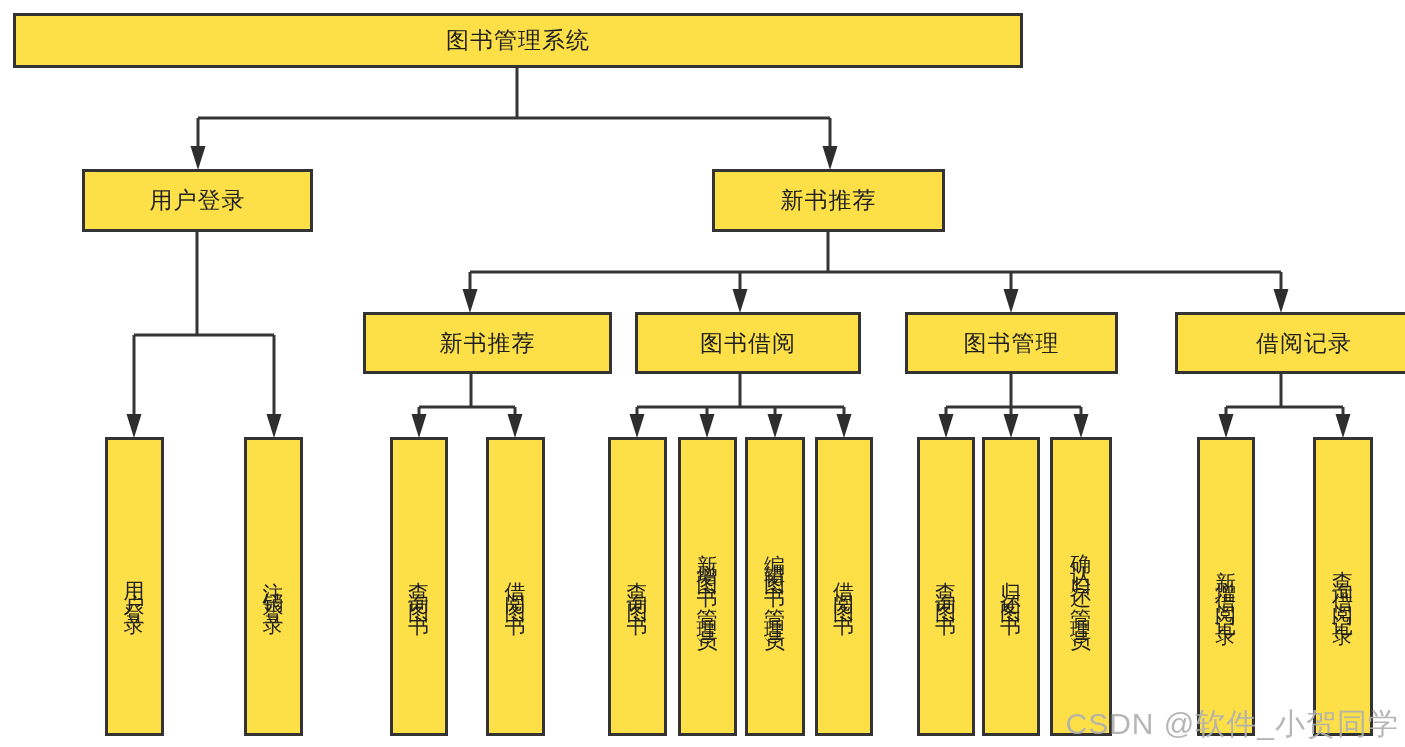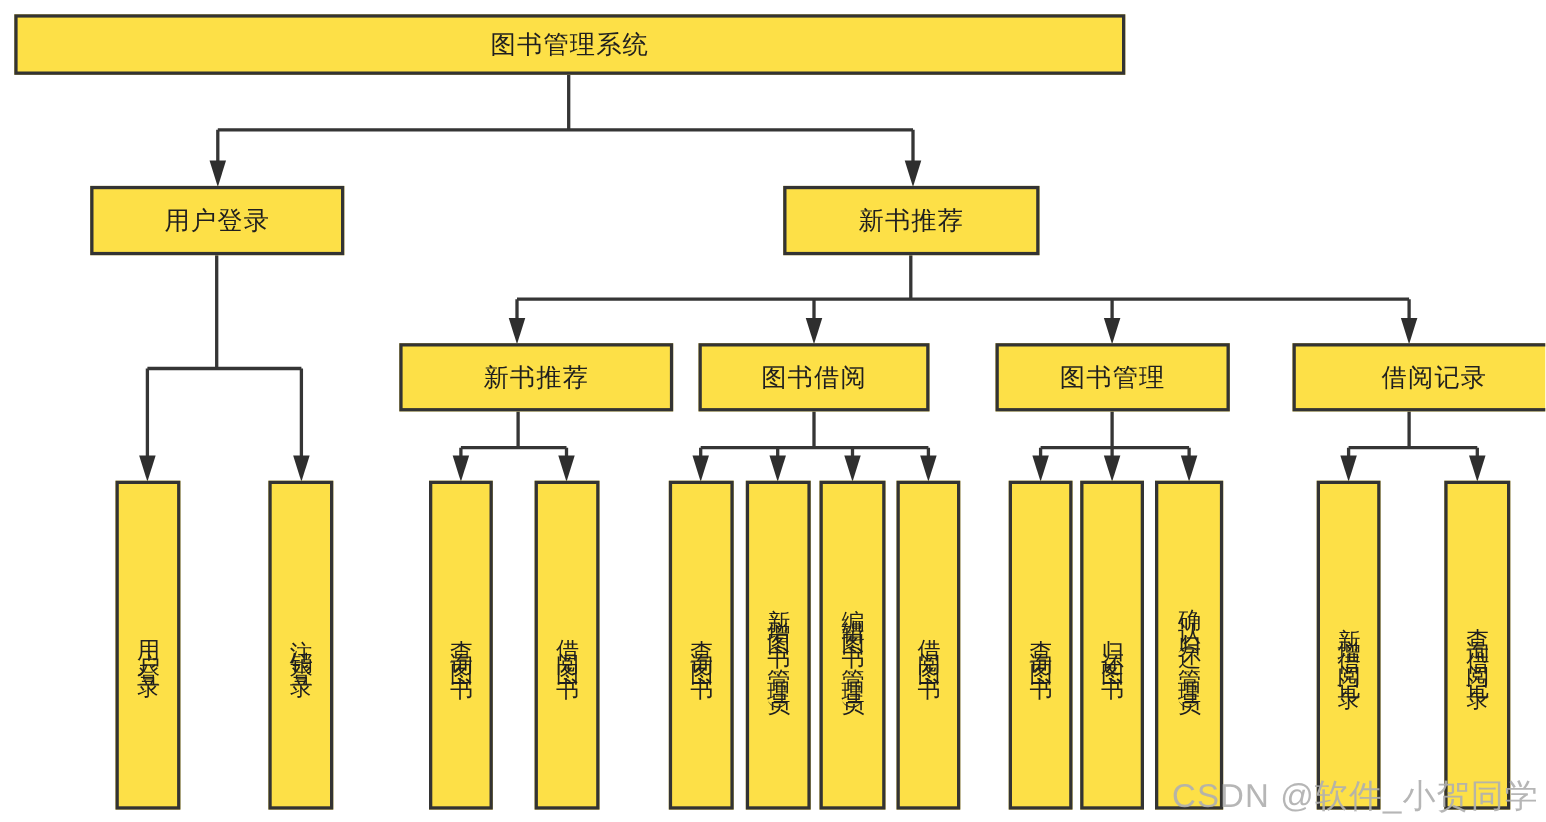--- a/index.html
+++ b/index.html
@@ -58,21 +58,21 @@
     white-space: nowrap;
   }
   
   .n-root  { left: 13px;  top: 13px;  width: 1010px; height: 55px; }
   
   .n-login { left: 82px;  top: 169px; width: 231px;  height: 63px; }
   .n-mgmt  { left: 712px; top: 169px; width: 233px;  height: 63px; }
   
   .n-l3    { top: 312px; height: 62px; }
   .n-newrec   { left: 363px;  width: 249px; }
-  .n-borrow   { left: 635px;  width: 210px; align-items: center; }
+  .n-borrow   { left: 635px;  width: 226px; align-items: center; }
   .n-current  { left: 905px;  width: 213px; }
   .n-records  { left: 1175px; width: 258px; }
   
   .lf-1a { left: 105px;  width: 59px; }
   .lf-1b { left: 244px;  width: 59px; }
   .lf-2a { left: 390px;  width: 58px; }
   .lf-2b { left: 486px;  width: 59px; }
   .lf-3a { left: 608px;  width: 59px; }
   .lf-3b { left: 678px;  width: 59px; }
   .lf-3c { left: 745px;  width: 60px; }

